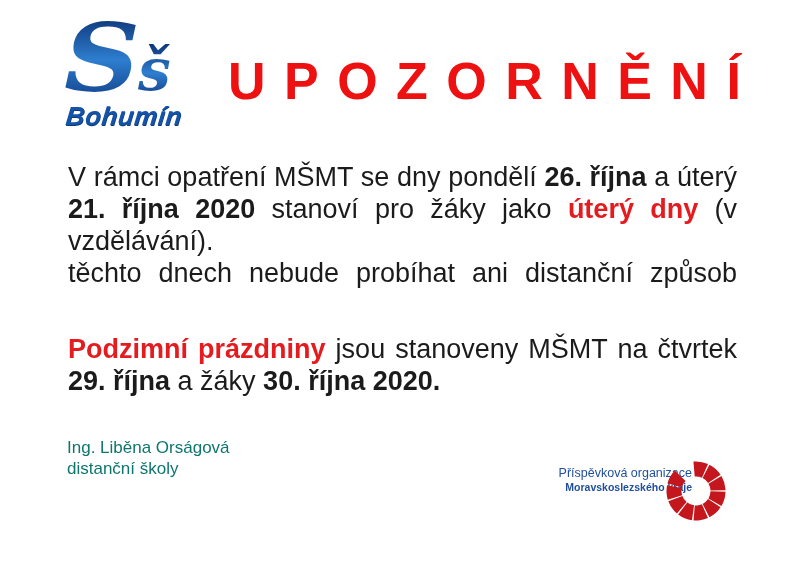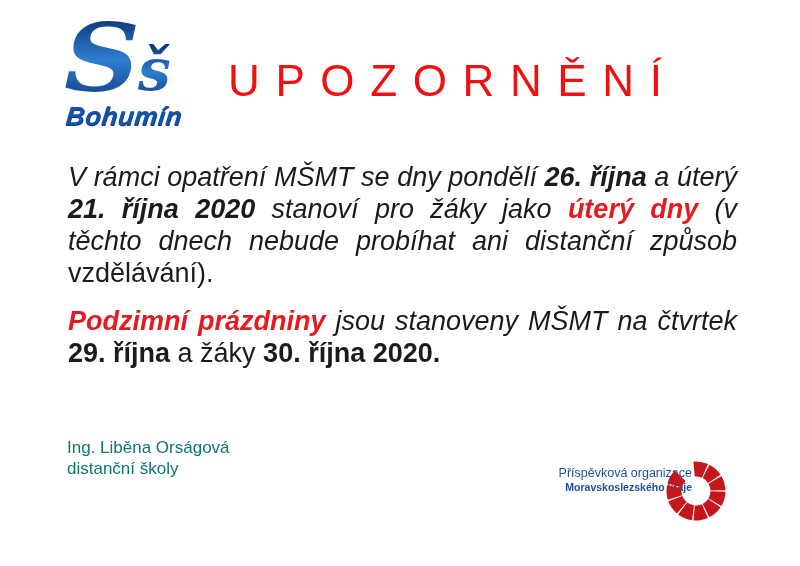--- a/index.html
+++ b/index.html
@@ -37,34 +37,34 @@
     position:absolute;left:8px;top:76px;
     font-size:26px;font-weight:700;font-style:italic;
     color:#1553a8;letter-spacing:.5px;
     transform:skewX(-6deg);
     text-shadow:0.5px 0.5px 0 #0c3a7c;
   }
 
   
   .title{
     position:absolute;left:228px;top:59px;
-    font-size:44px;font-weight:400;line-height:44px;
+    font-size:52px;font-weight:700;line-height:44px;
     letter-spacing:.355em;
     color:#ee1111;
     white-space:nowrap;
   }
 
   
   .body-text{
     position:absolute;left:68px;top:161px;width:669px;
     font-size:27px;line-height:32px;color:#1b1b1b;
   }
   .body-text .line{min-height:32px;}
-  .jline{text-align:justify;text-align-last:justify;font-style:italic;}
-  .para2{margin-top:16px;}
+  .jline{text-align:justify;text-align-last:justify;}
+  .para2{margin-top:44px;}
   .b{font-weight:700;}
   .red{color:#e41b1f;font-weight:700;}
 
   
   .signature{
     position:absolute;left:67px;top:437px;
     font-size:17px;line-height:21px;color:#0f766e;
   }
 
   
@@ -86,22 +86,22 @@
     <span class="s-small">š</span>
     <div class="logo-town">Bohumín</div>
   </div>
 
   <div class="title">UPOZORNĚNÍ</div>
 
   <div class="body-text">
     <div>
       <div class="line jline"><span>V rámci opatření MŠMT se dny pondělí </span><span class="b">26. října</span><span> a úterý</span></div>
       <div class="line jline"><span class="b">21. října 2020</span><span> stanoví pro žáky jako </span><span class="red">úterý dny</span><span> (v</span></div>
+      <div class="line"><span>vzdělávání).</span></div>
       <div class="line jline"><span>těchto dnech nebude probíhat ani distanční způsob</span></div>
-      <div class="line"><span>vzdělávání).</span></div>
     </div>
     <div class="para2">
       <div class="line jline"><span class="red">Podzimní prázdniny</span><span> jsou stanoveny MŠMT na čtvrtek</span></div>
       <div class="line"><span class="b">29. října</span><span> a žáky </span><span class="b">30. října 2020.</span></div>
     </div>
   </div>
 
   <div class="signature">
     <div>Ing. Liběna Orságová</div>
     <div>distanční školy</div>

